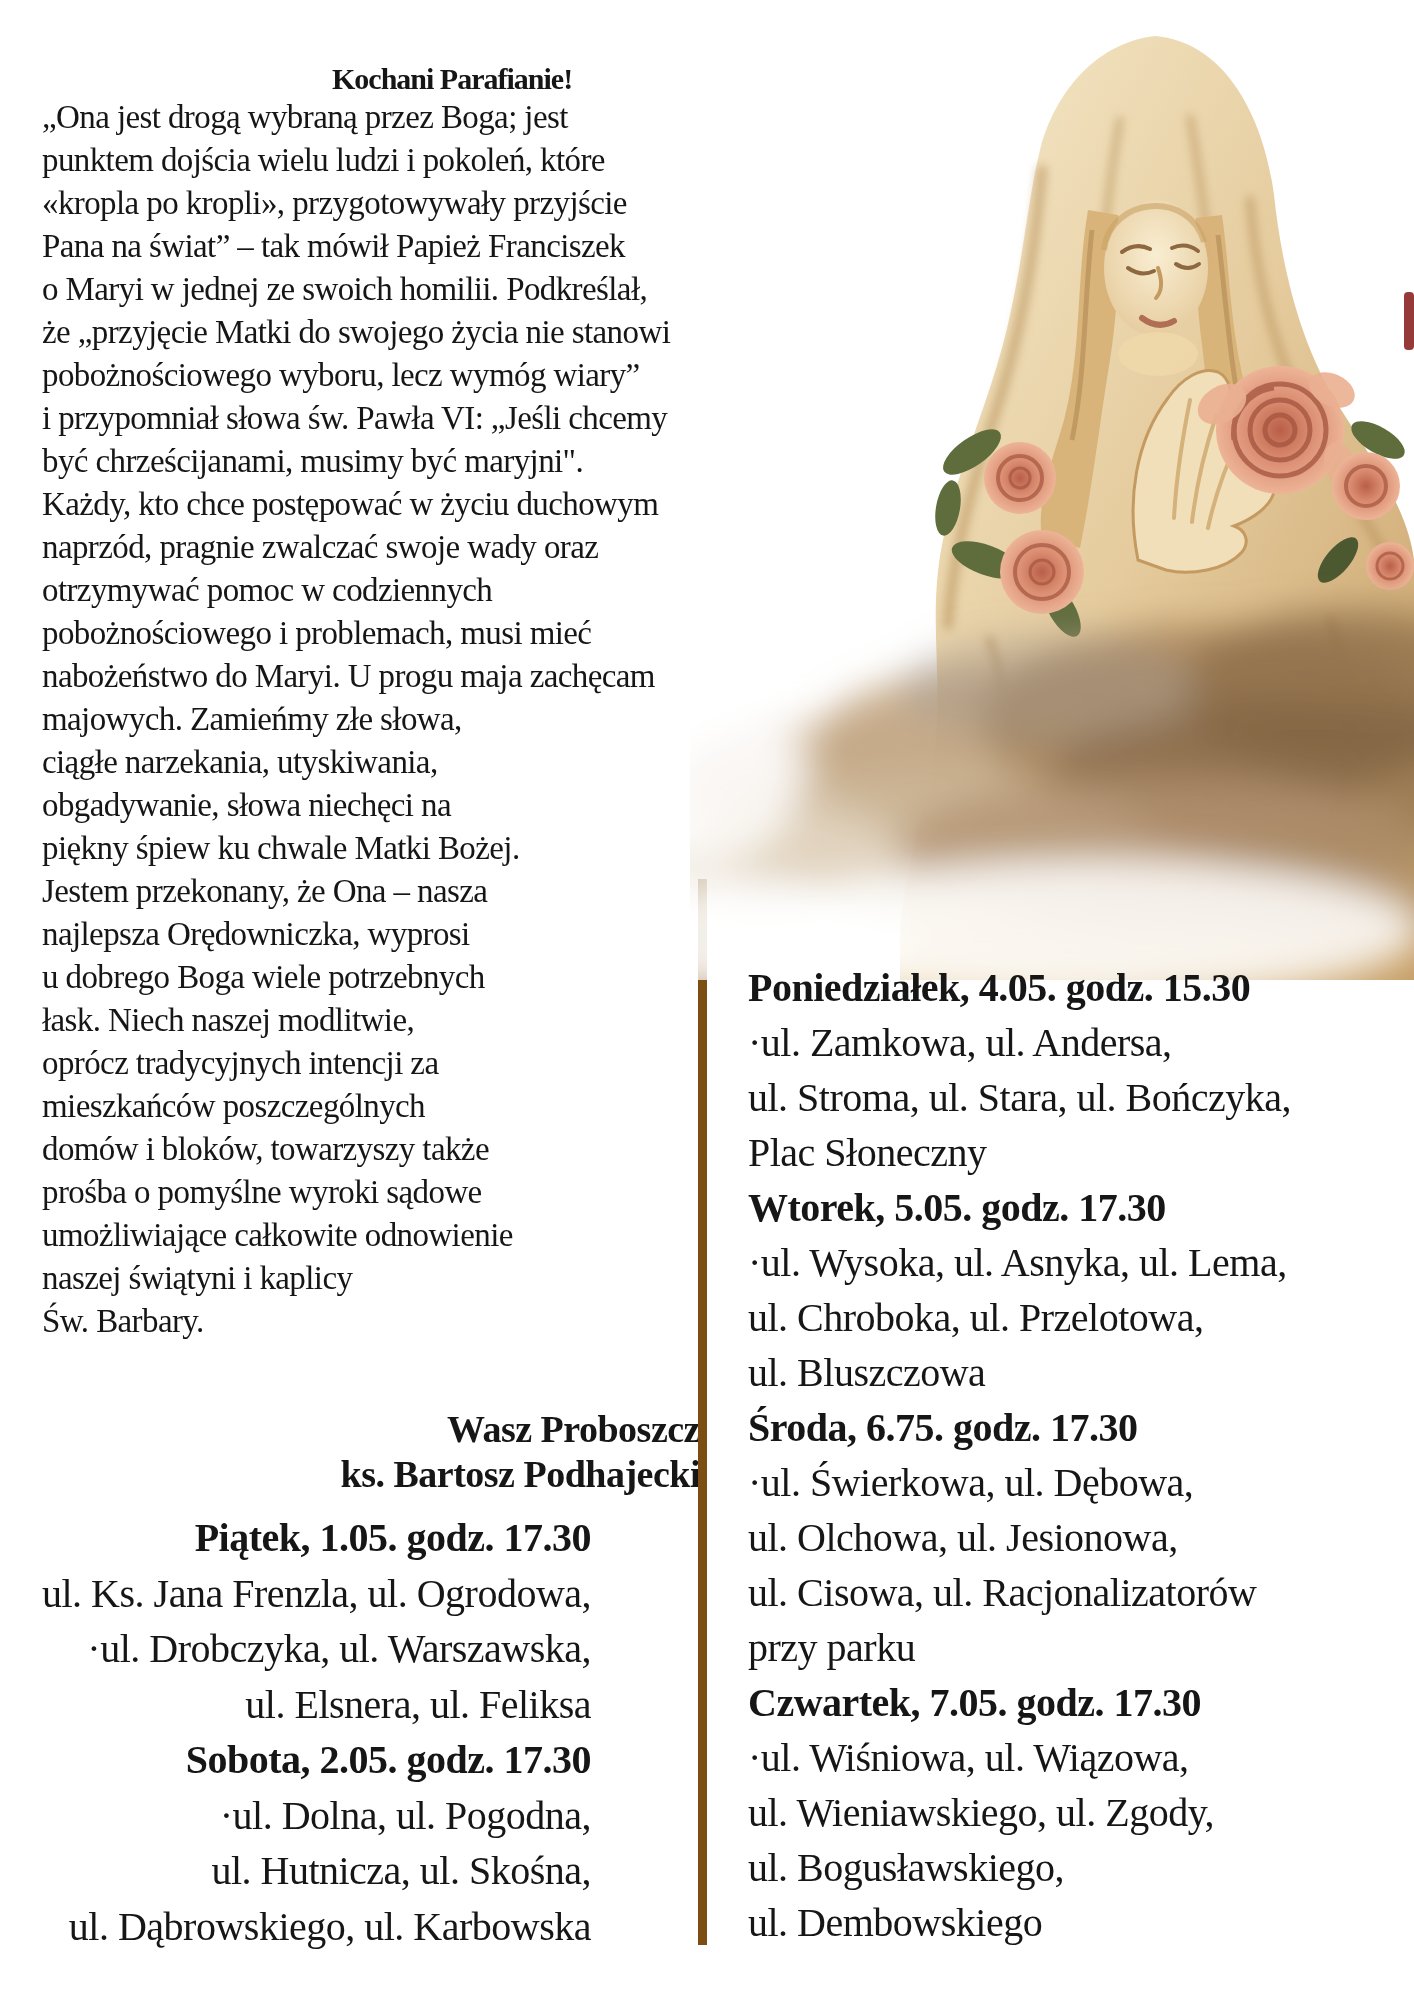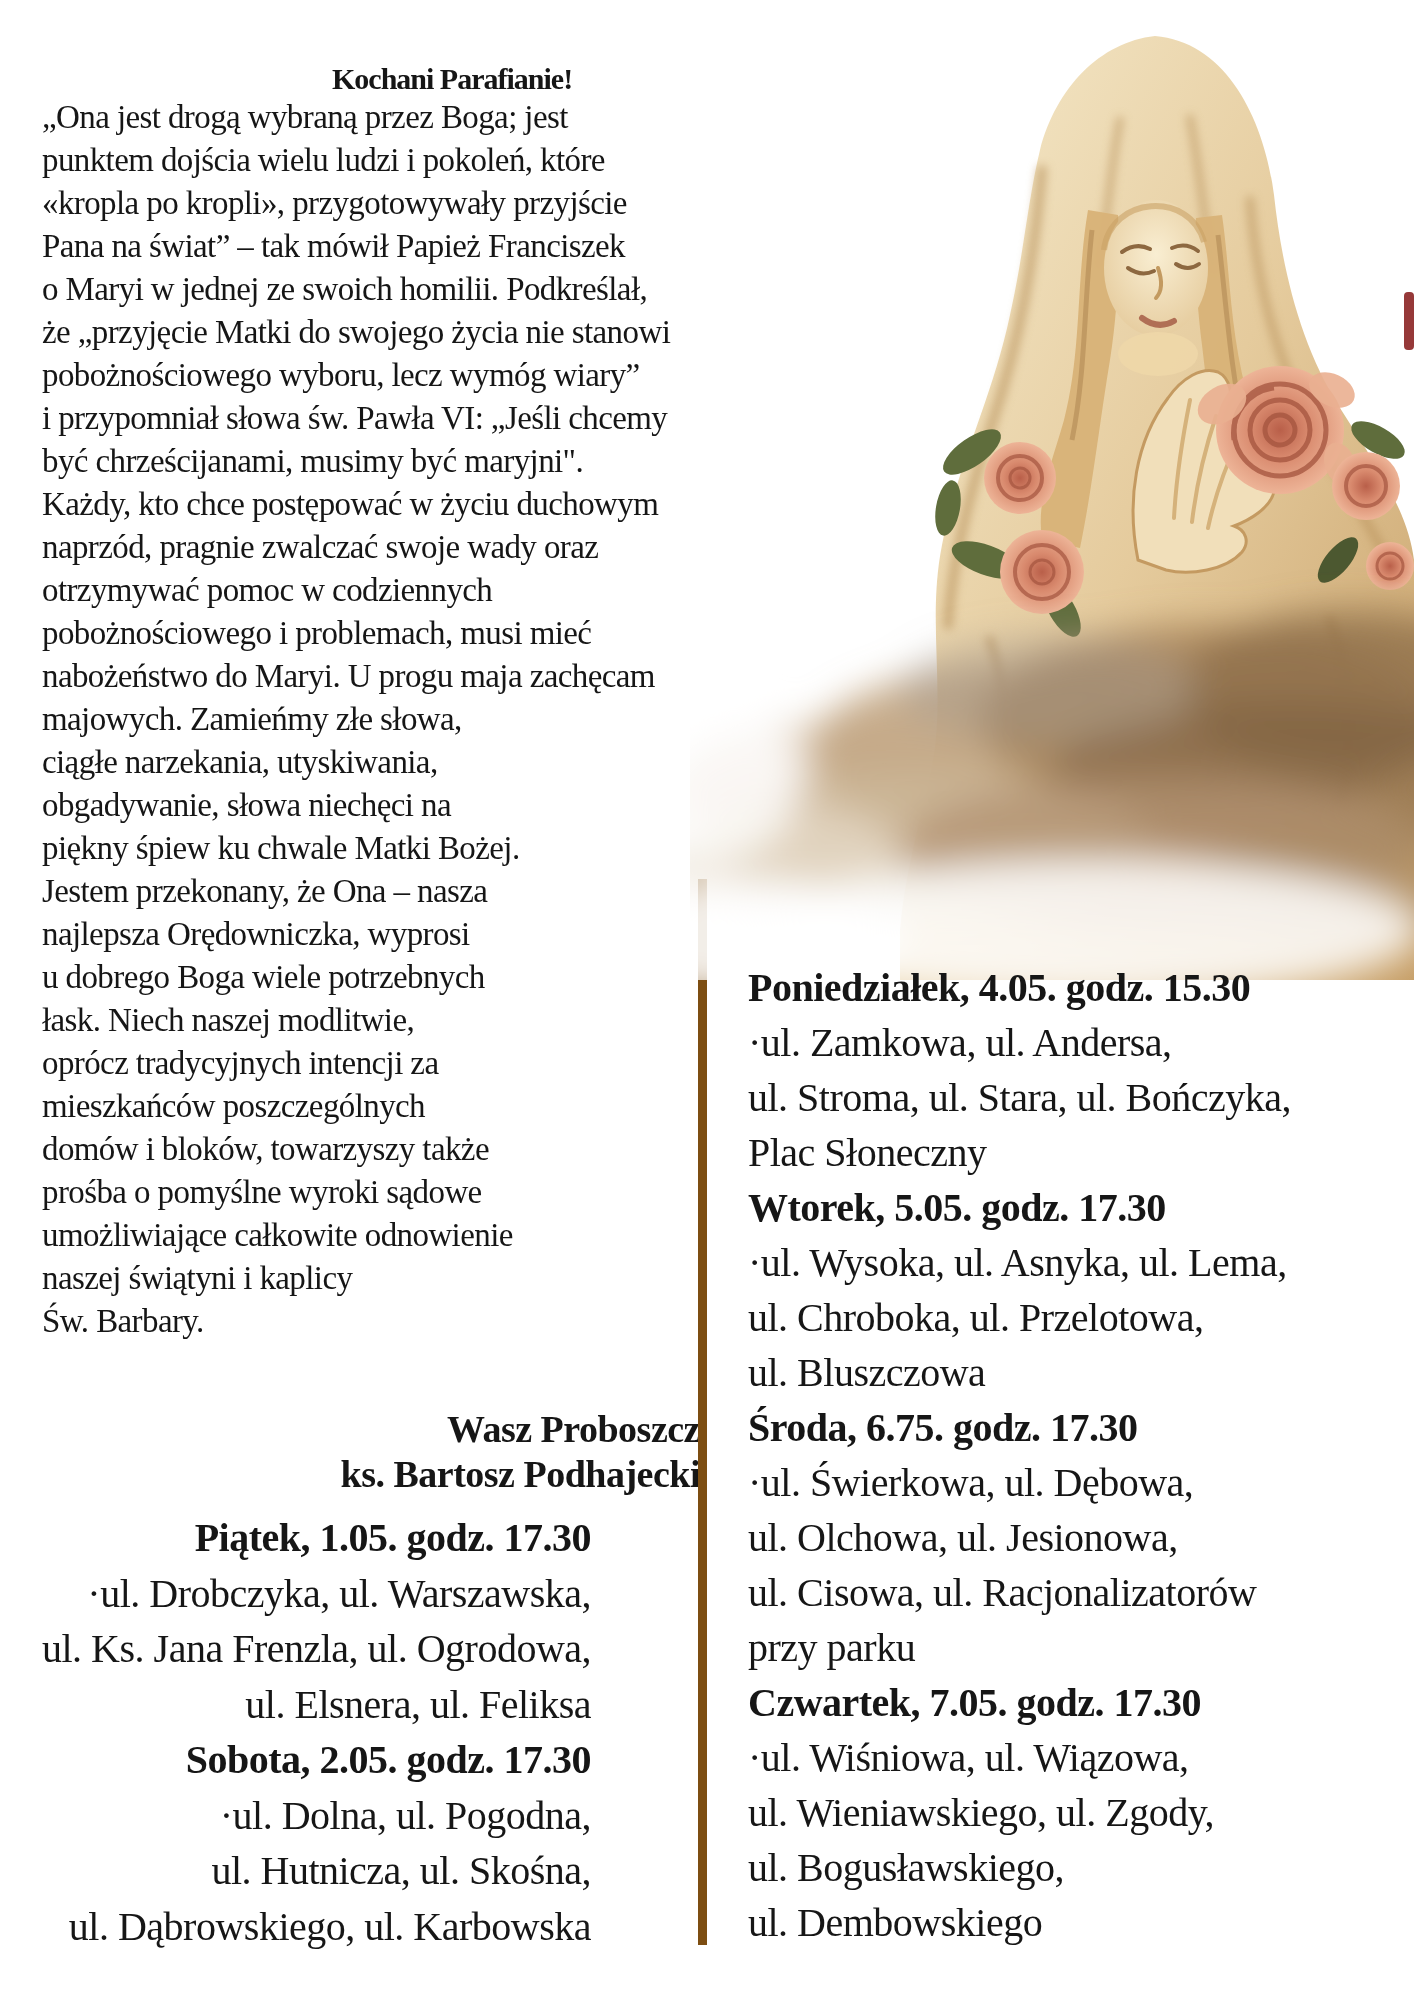--- a/index.html
+++ b/index.html
@@ -220,22 +220,22 @@
     <div class="streets">przy parku</div>
     <div class="day">Czwartek, 7.05. godz. 17.30</div>
     <div class="streets">·ul. Wiśniowa, ul. Wiązowa,</div>
     <div class="streets">ul. Wieniawskiego, ul. Zgody,</div>
     <div class="streets">ul. Bogusławskiego,</div>
     <div class="streets">ul. Dembowskiego</div>
   </div>
 
   <div class="schedule schedule-left">
     <div class="day">Piątek, 1.05. godz. 17.30</div>
+    <div class="streets">ul. Ks. Jana Frenzla, ul. Ogrodowa,</div>
     <div class="streets">·ul. Drobczyka, ul. Warszawska,</div>
-    <div class="streets">ul. Ks. Jana Frenzla, ul. Ogrodowa,</div>
     <div class="streets">ul. Elsnera, ul. Feliksa</div>
     <div class="day">Sobota, 2.05. godz. 17.30</div>
     <div class="streets">·ul. Dolna, ul. Pogodna,</div>
     <div class="streets">ul. Hutnicza, ul. Skośna,</div>
     <div class="streets">ul. Dąbrowskiego, ul. Karbowska</div>
   </div>
 
 </div>
 
 </body></html>

